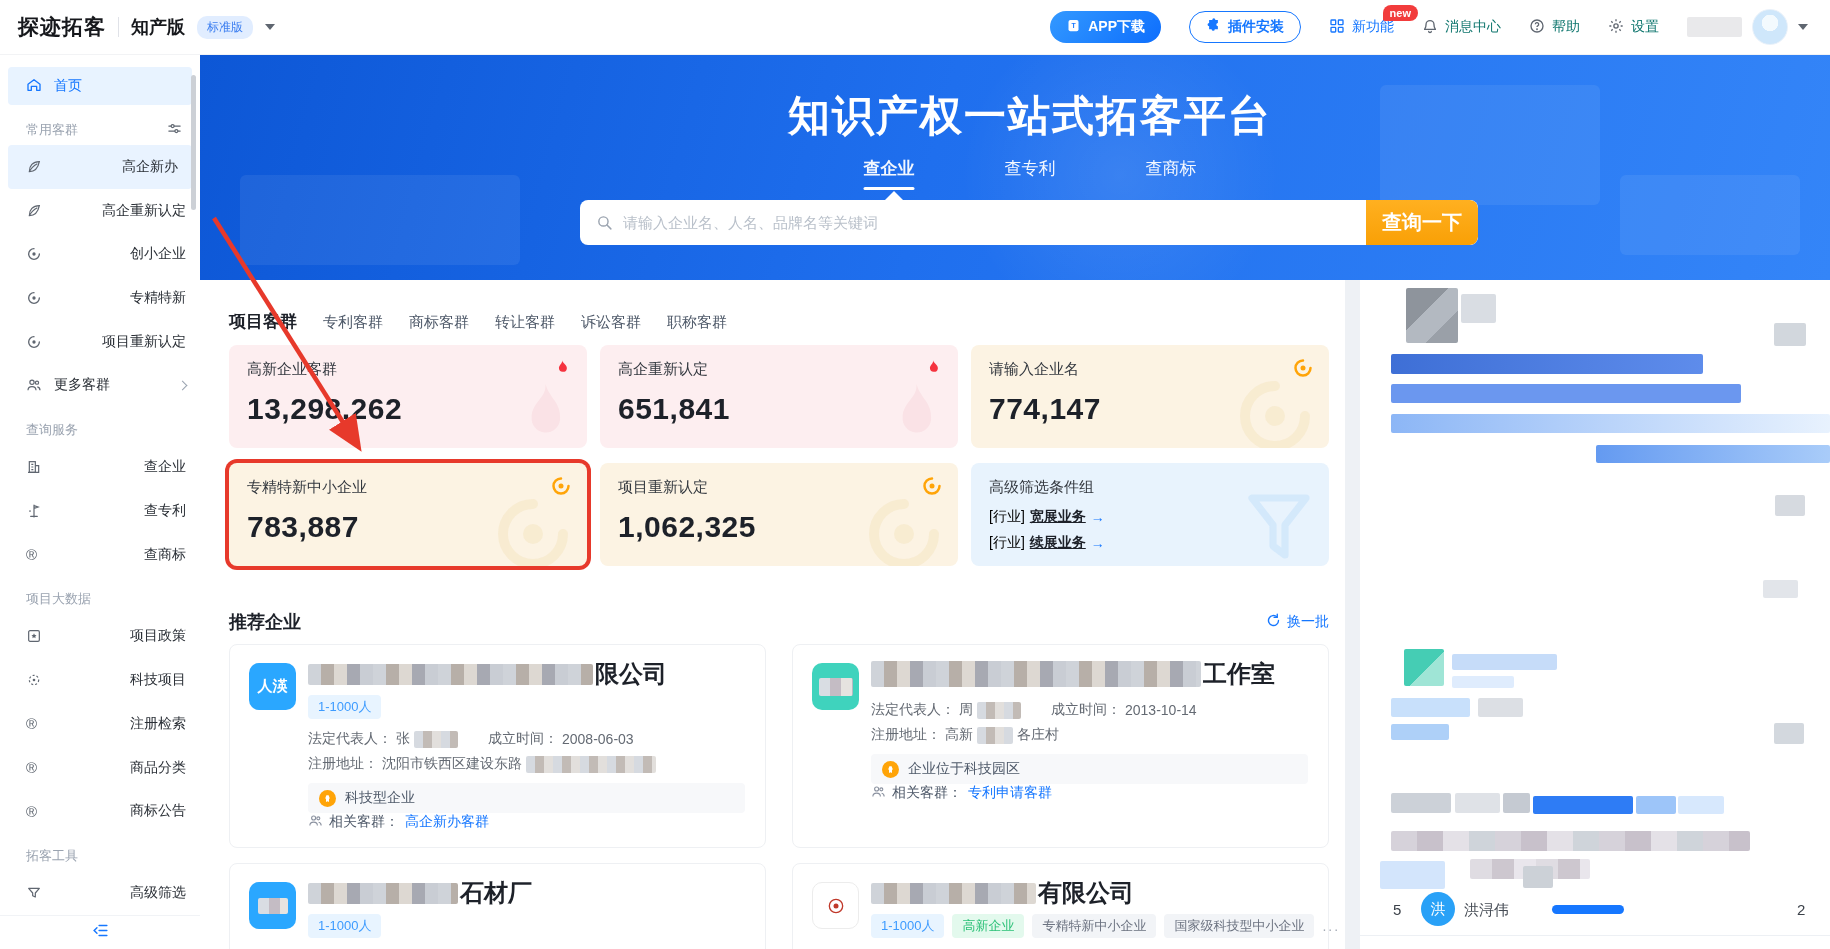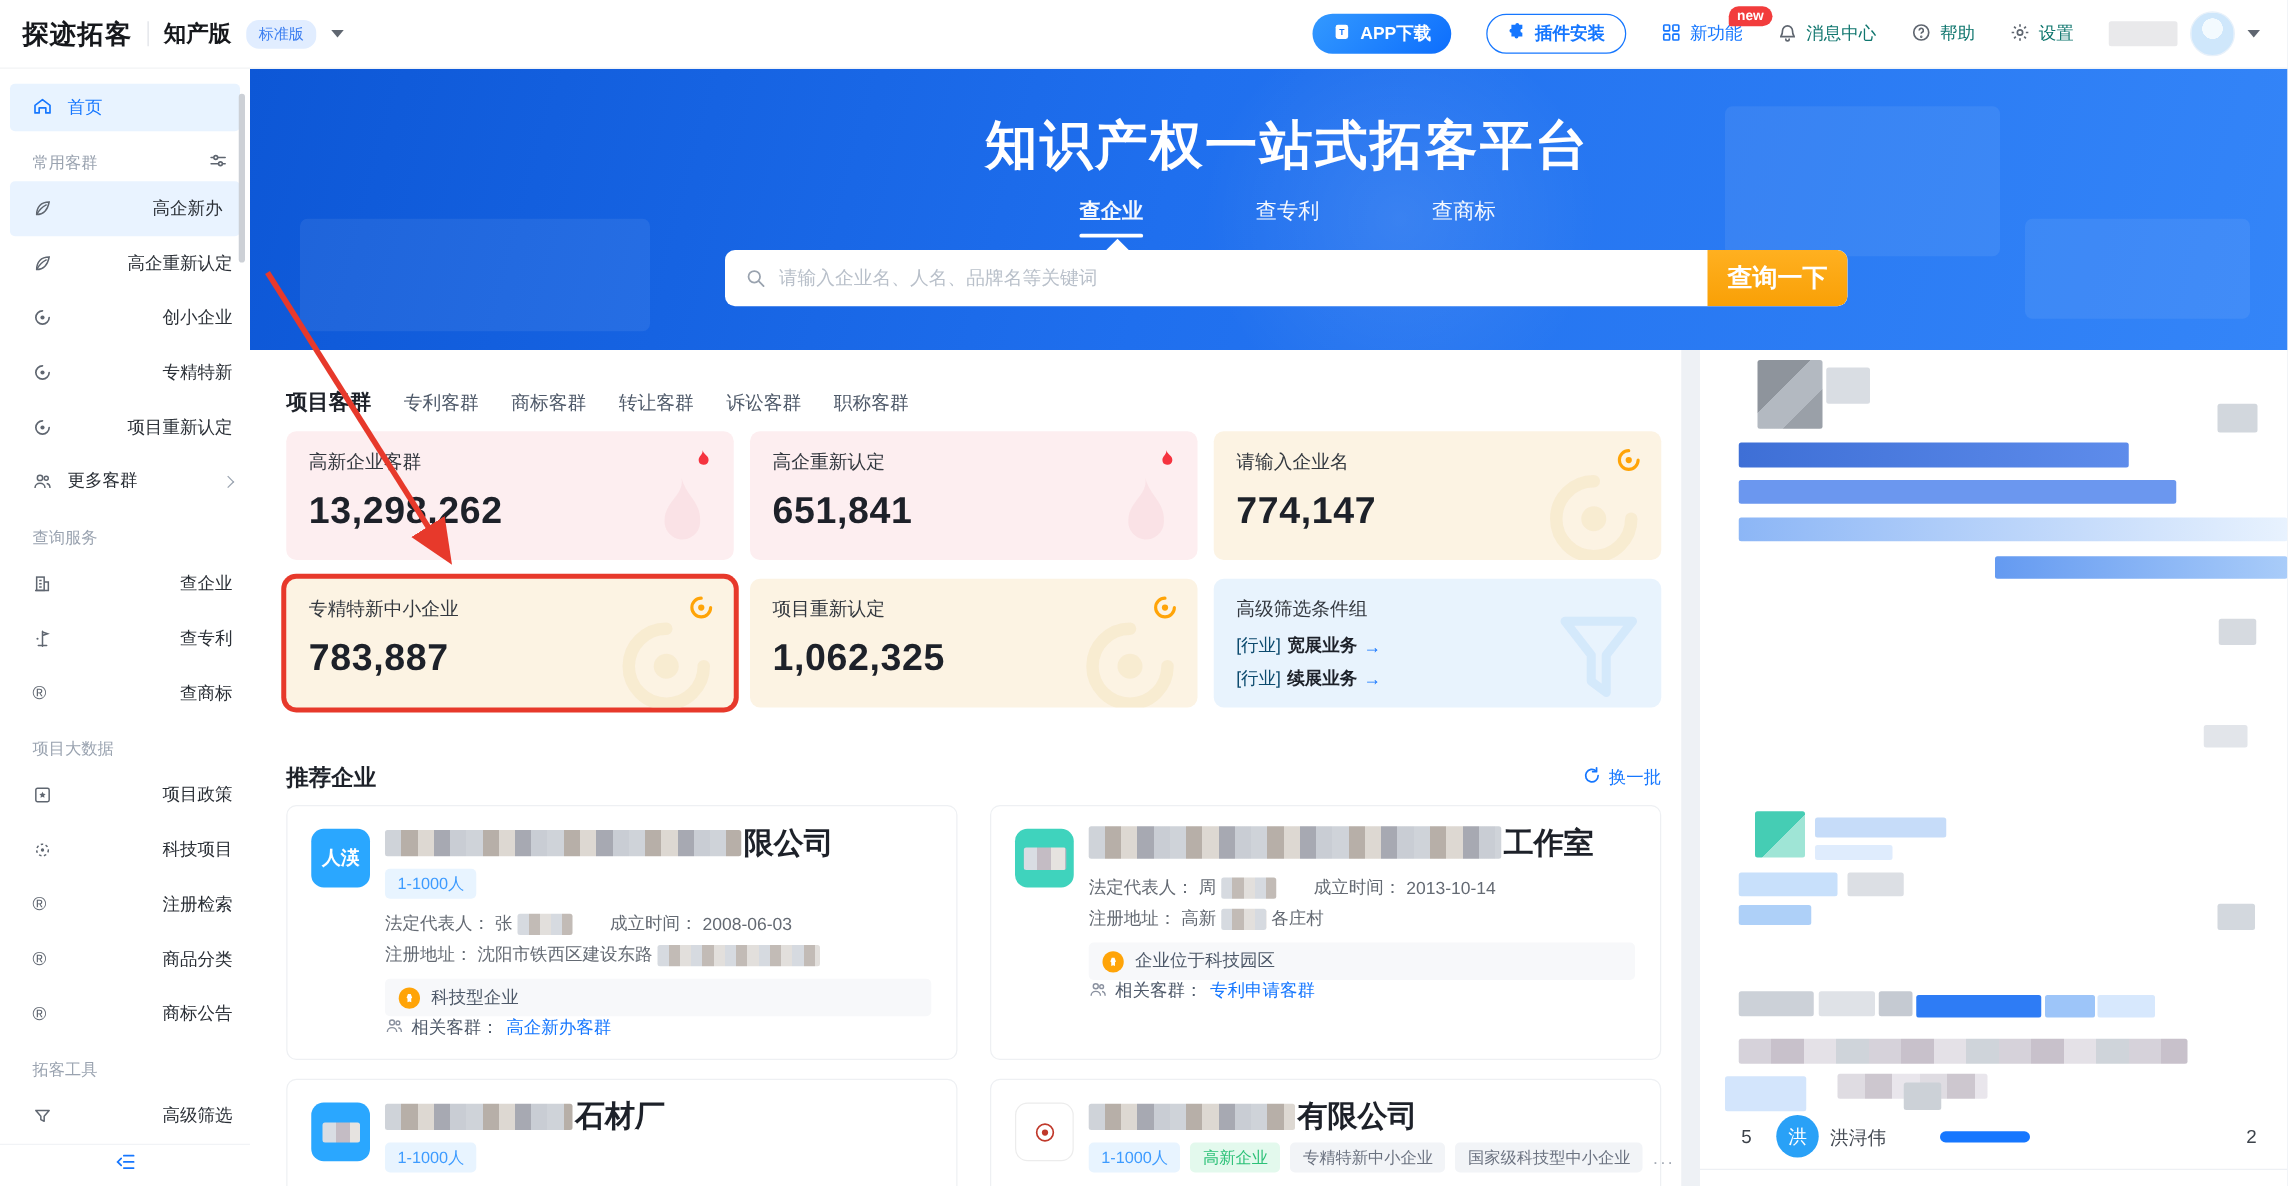--- a/index.html
+++ b/index.html
@@ -80,22 +80,22 @@
   .stat-card.pink { background:#fdeef0; }
   .stat-card.cream { background:#fcf3e3; }
   .stat-card.bluec { background:#e8f3fd; }
   .stat-card .t { font-size:15px; color:#33383f; }
   .stat-card .v { margin-top:13px; font-size:30px; font-weight:bold; color:#1d2129; letter-spacing:0.5px; }
   .stat-card .corner-ic { position:absolute; top:13px; right:16px; }
   .stat-card .watermark { position:absolute; right:14px; bottom:-12px; opacity:0.55; }
   .annotated { box-shadow:0 0 0 4px #e7392b; }
   .filter-rows { margin-top:11px; }
   .filter-row { display:flex; align-items:center; gap:5px; margin-top:8px; font-size:14px; cursor:pointer; }
-  .filter-row .pre { color:#0c4a6e; }
-  .filter-row .lab { font-weight:bold; color:#1d2129; }
+  .filter-row .pre { color:#000000; }
+  .filter-row .lab { font-weight:bold; color:#1d2129;text-decoration:underline; }
   .filter-row .go { color:#1677ff; font-weight:bold; }
   
   .rec-head { margin-top:44px; display:flex; align-items:center; justify-content:space-between; }
   .rec-title { font-size:18px; font-weight:bold; color:#1d2129; }
   .rec-refresh { display:flex; align-items:center; gap:6px; color:#1677ff; font-size:14px; cursor:pointer; }
   .rec-grid { margin-top:10px; display:grid; grid-template-columns:repeat(2,537px); column-gap:26px; row-gap:15px; }
   .co-card { position:relative; height:204px; border:1px solid #eef0f3; border-radius:8px; padding:16px 20px 16px 78px; background:#fff; }
   .co-logo { position:absolute; left:19px; top:18px; width:47px; height:47px; border-radius:10px; display:flex; align-items:center; justify-content:center; color:#fff; font-size:15px; font-weight:bold; overflow:hidden; }
   .co-logo.blue { background:#2aa7ff; }
   .co-logo.teal { background:#3fd3bd; }

